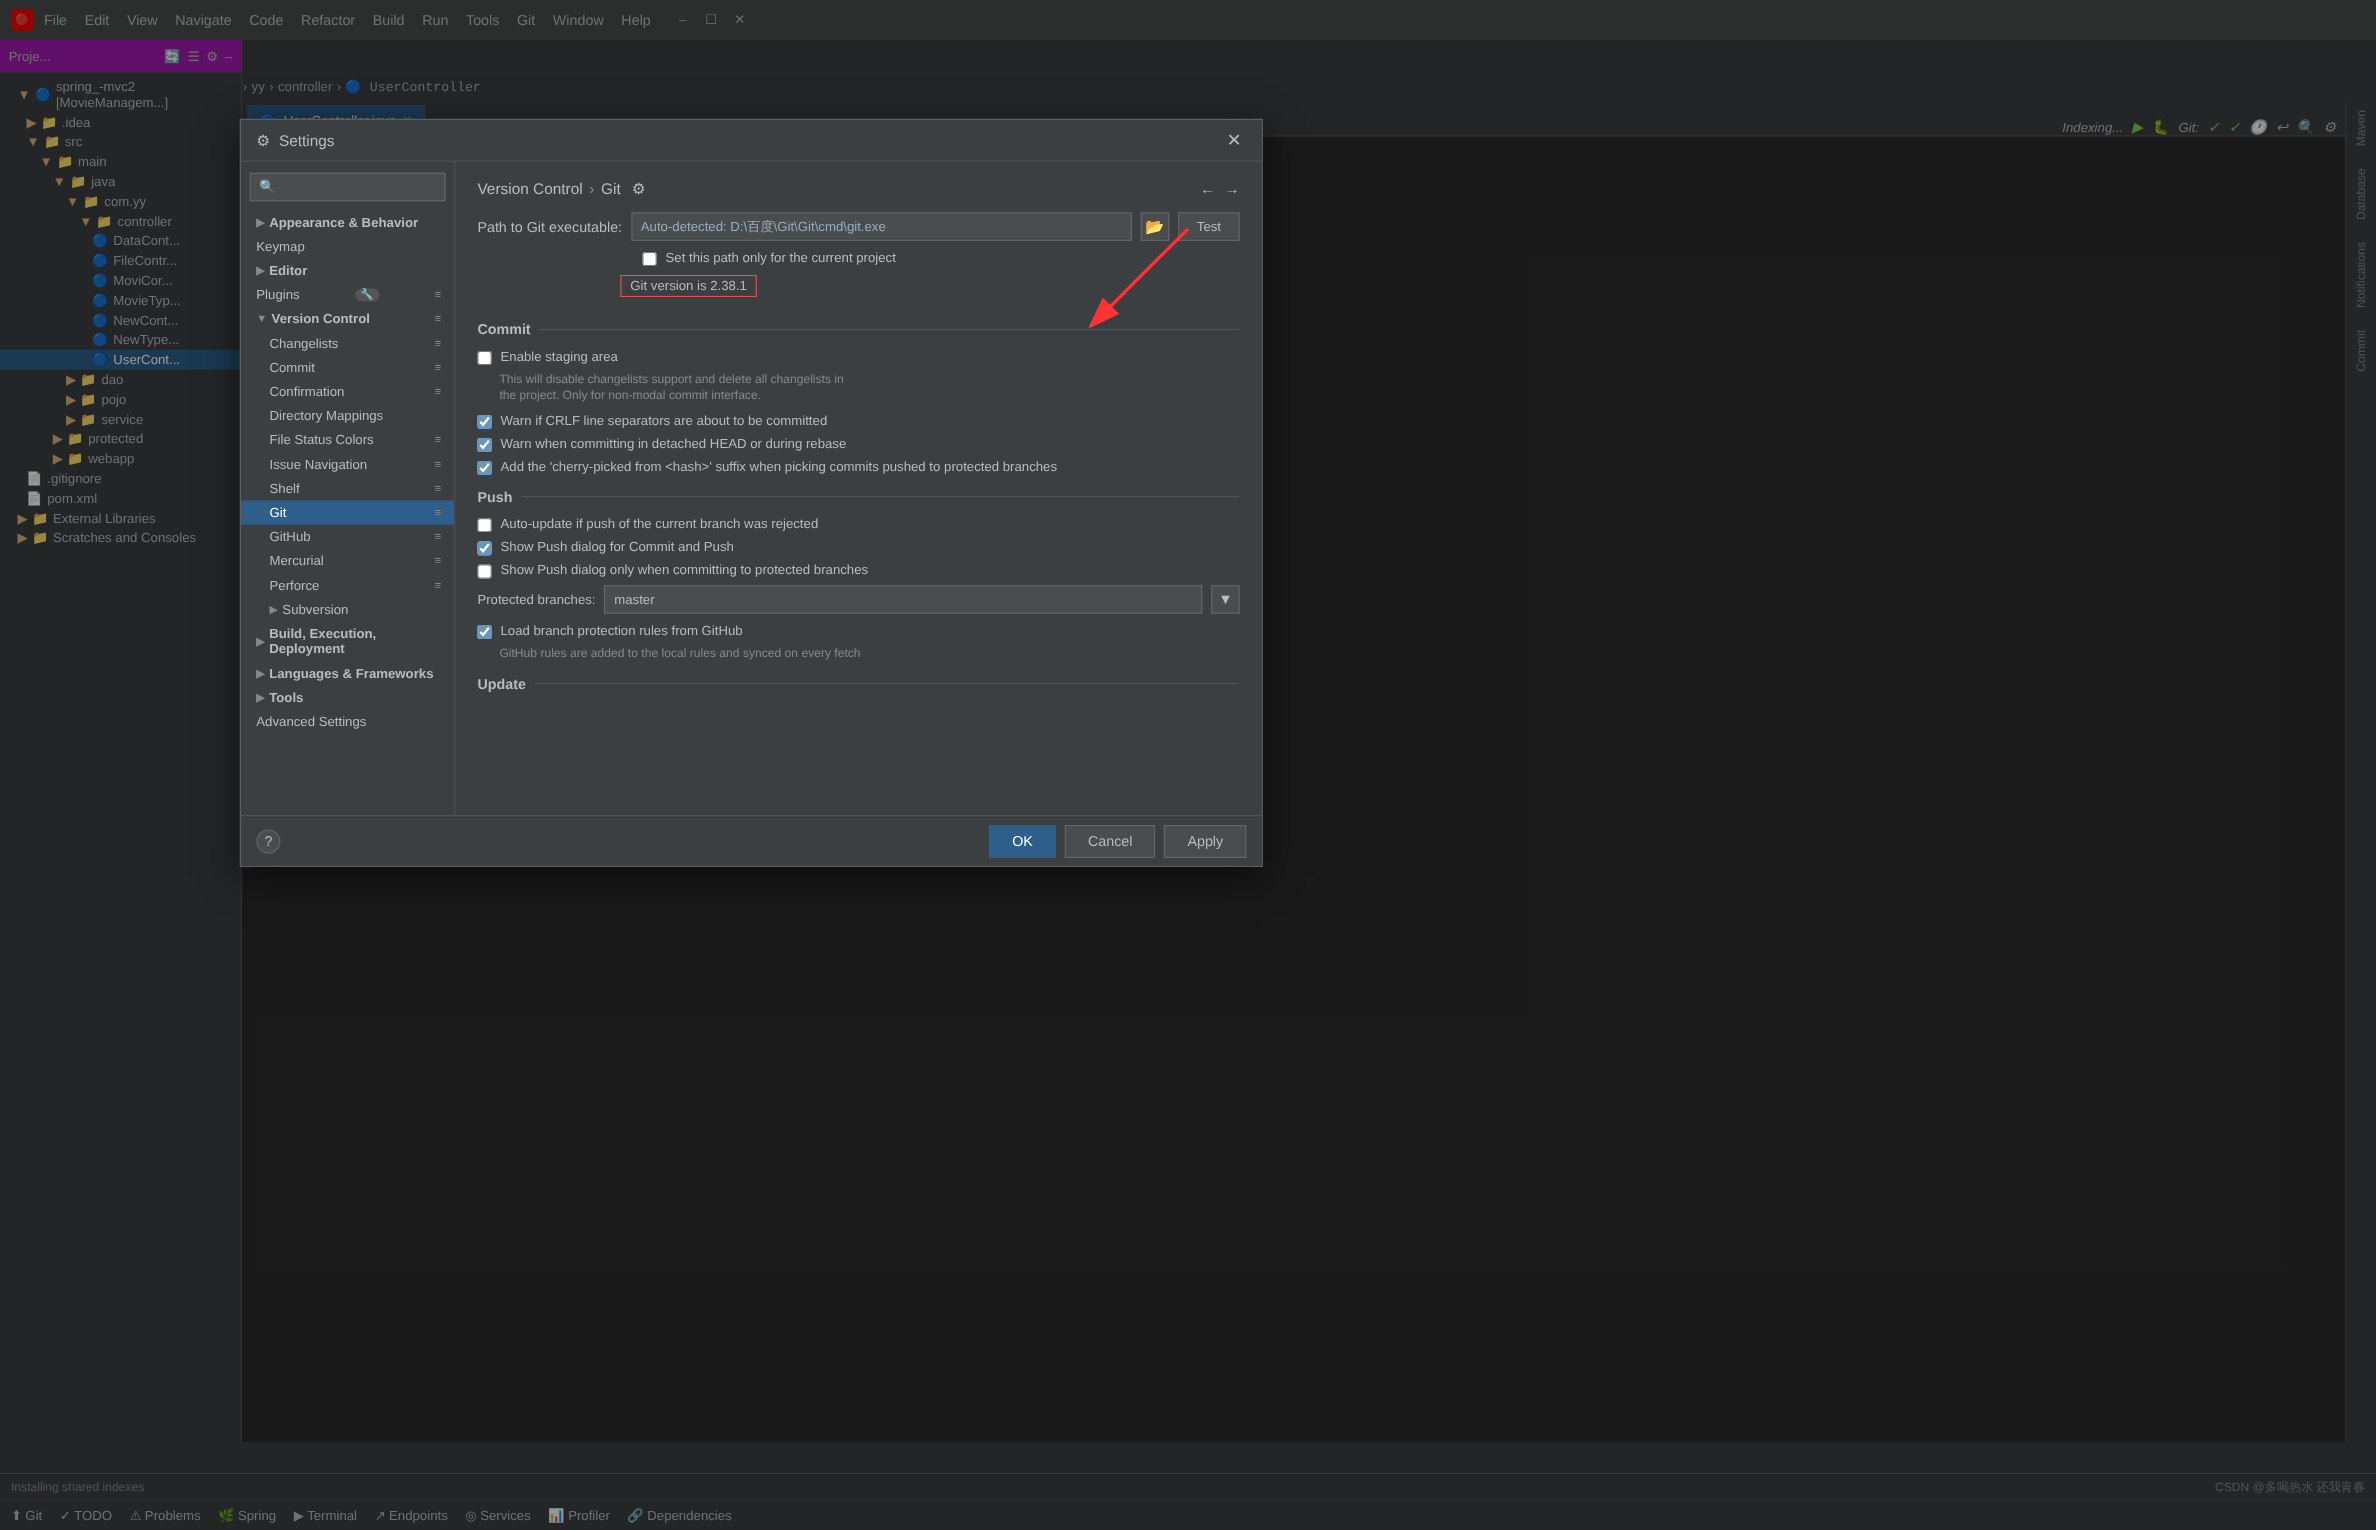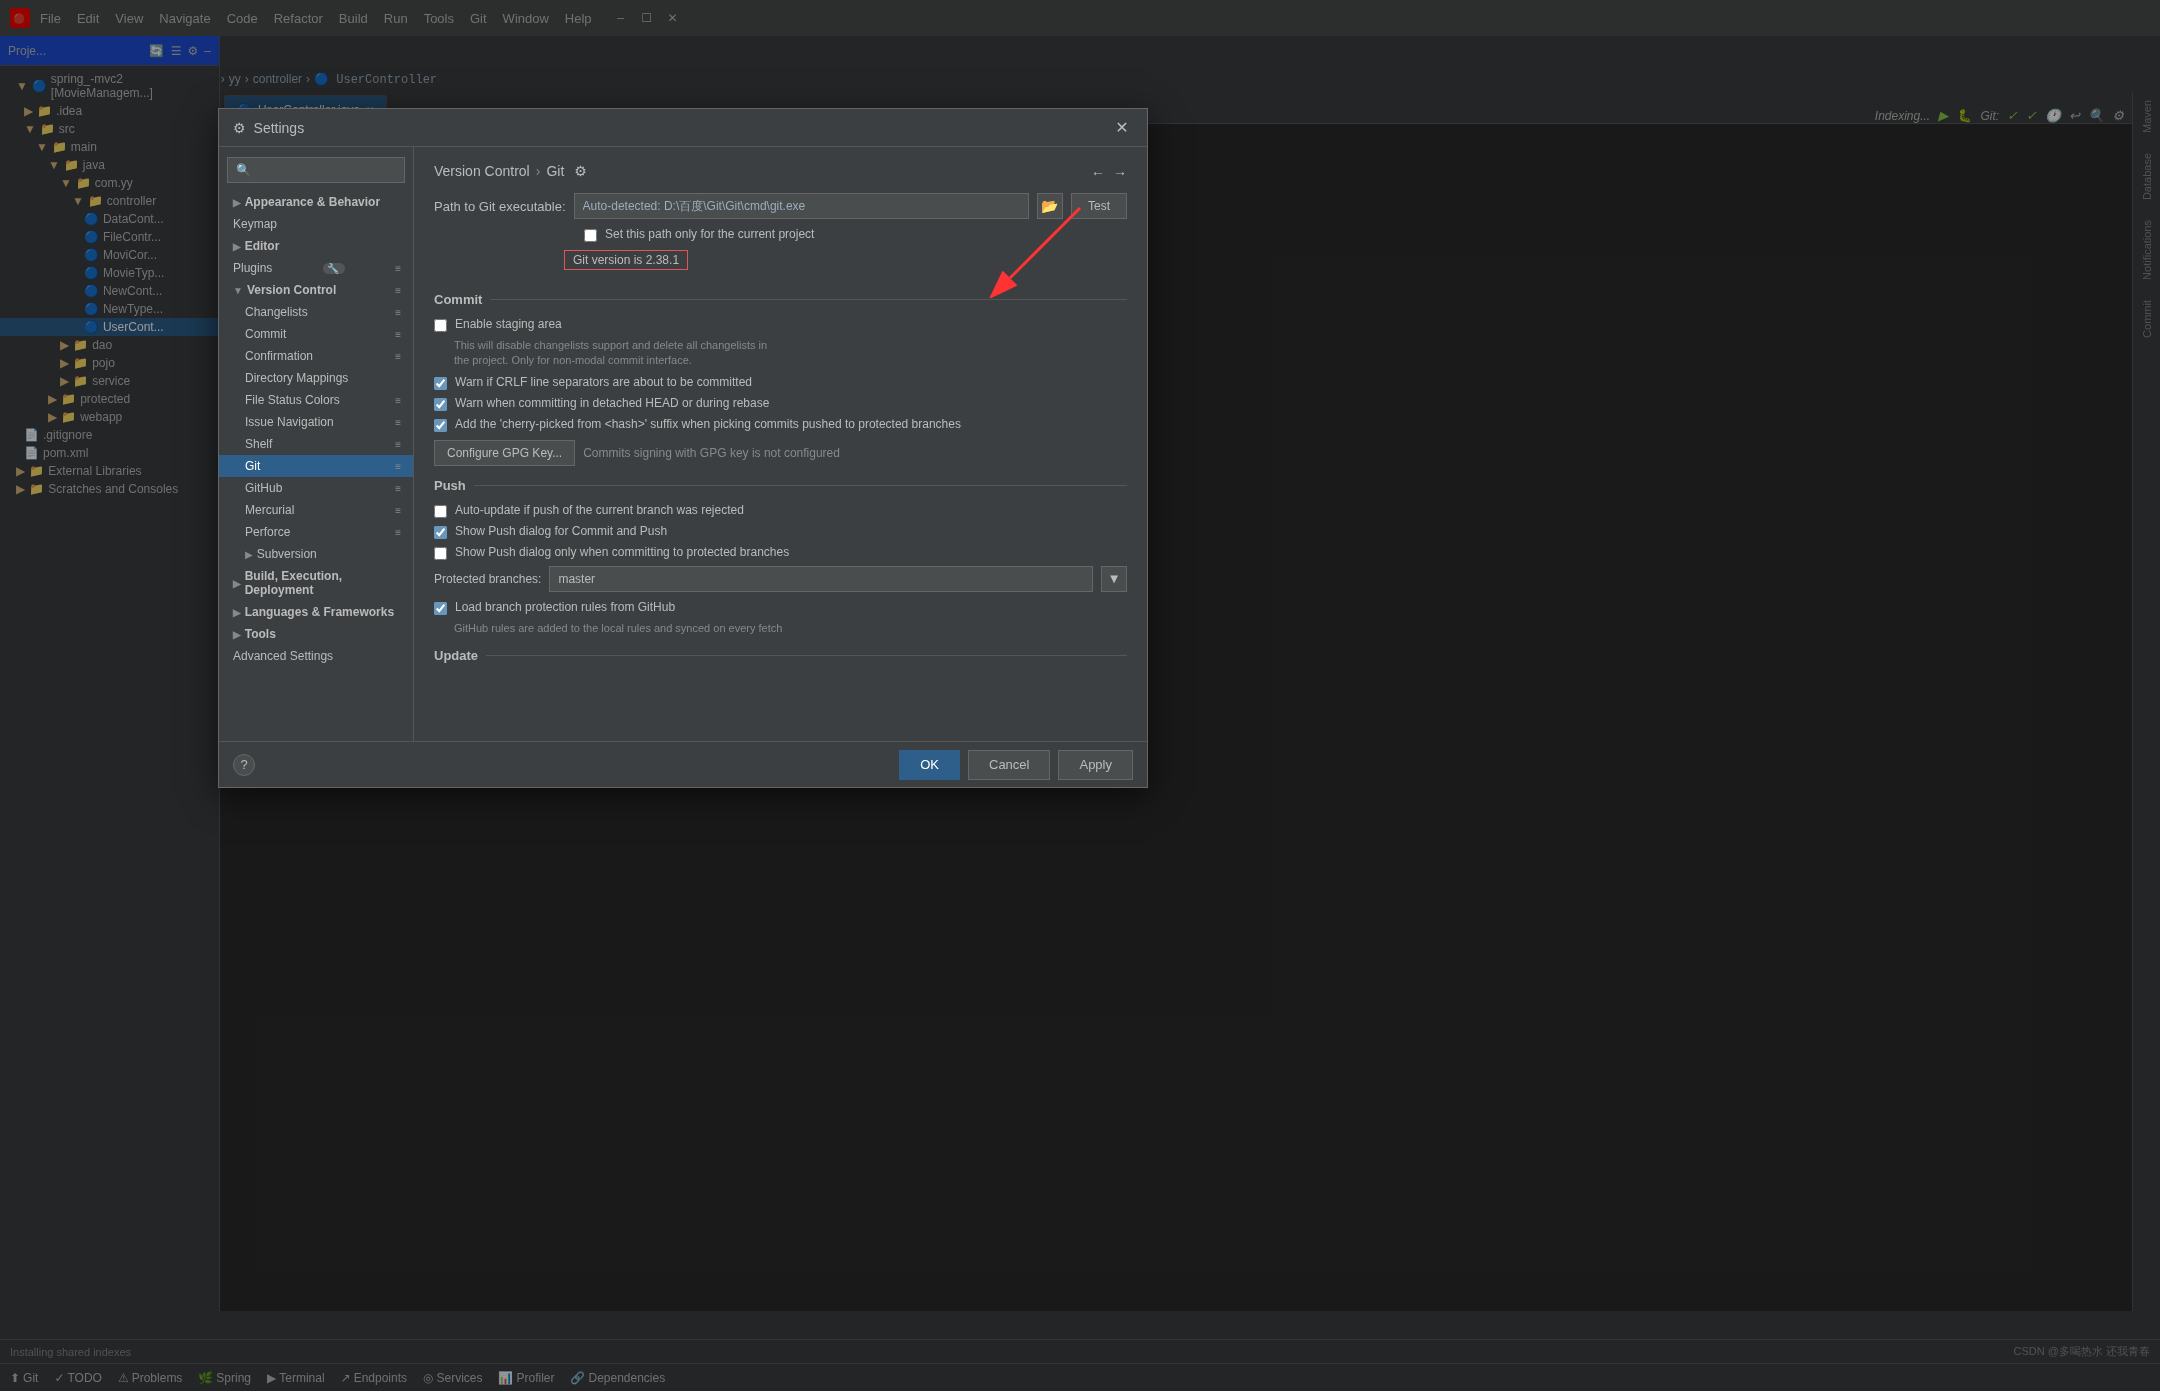--- a/index.html
+++ b/index.html
@@ -104,21 +104,21 @@
       top: 36px; left: 0;
       width: 220px;
       bottom: 80px;
       background: #3c3f41;
       border-right: 1px solid #555;
       z-index: 5;
       overflow: hidden;
     }
     .panel-header {
       height: 30px;
-      background: #1d4ed8;
+      background: #a21caf;
       display: flex; align-items: center;
       padding: 0 8px;
       font-size: 12px; color: #bbb;
       border-bottom: 1px solid #555;
       gap: 6px;
     }
     .project-tree {
       padding: 4px 0;
       font-size: 12px;
     }
@@ -799,24 +799,20 @@
       <div class="checkbox-row">
         <input type="checkbox" id="detached" checked="" style="">
         <label for="detached" class="checkbox-label">Warn when committing in detached HEAD or during rebase</label>
       </div>
 
       <div class="checkbox-row">
         <input type="checkbox" id="cherrypick" checked="" style="">
         <label for="cherrypick" class="checkbox-label">Add the 'cherry-picked from &lt;hash&gt;' suffix when picking commits pushed to protected branches</label>
       </div>
 
-      <div style="display:flex; align-items:center; margin: 8px 0 6px 0;">
-        <button class="config-gpg-btn">Configure GPG Key...</button>
-        <span class="gpg-status-text">Commits signing with GPG key is not configured</span>
-      </div>
 
       <div class="section-divider">
         <span class="divider-label">Push</span>
         <div class="divider-line"></div>
       </div>
 
       <div class="checkbox-row">
         <input type="checkbox" id="autoupdate" style="">
         <label for="autoupdate" class="checkbox-label">Auto-update if push of the current branch was rejected</label>
       </div>

